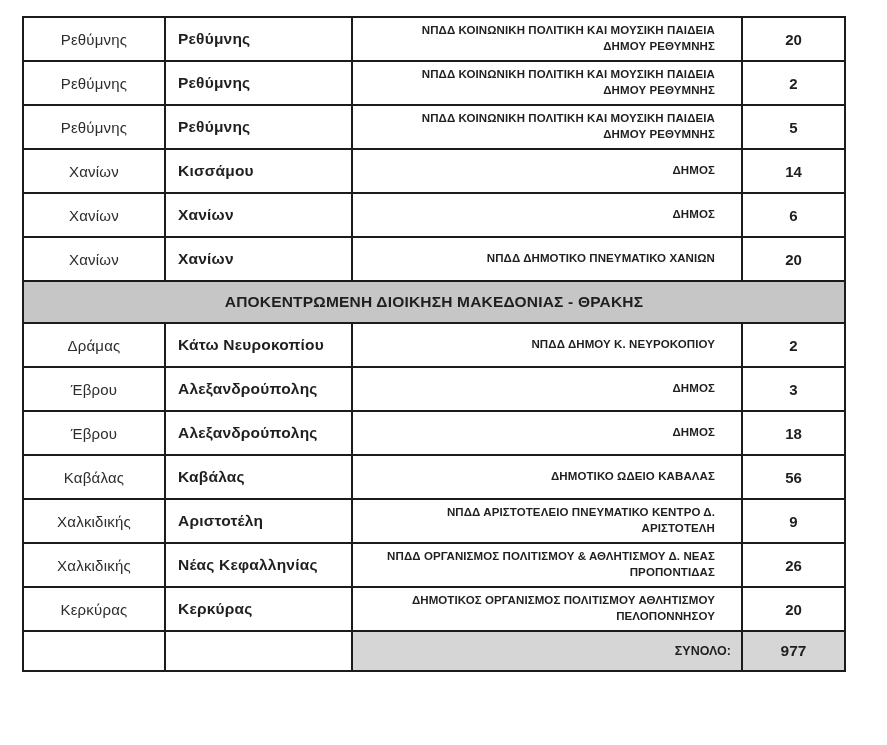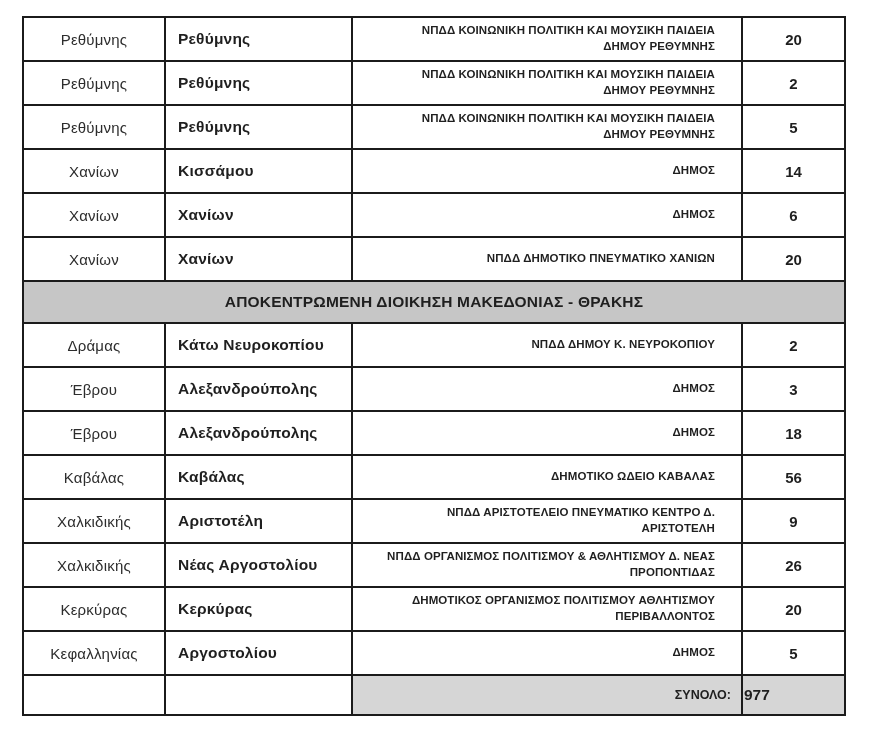--- a/index.html
+++ b/index.html
@@ -72,21 +72,21 @@
   }
   td.c-total-label {
     background: var(--totalBg, #d6d6d6);
     text-align: right;
     padding-right: 10px;
     font-size: 12.5px;
     font-weight: 700;
   }
   td.c-total-value {
     background: var(--totalBg, #d6d6d6);
-    text-align: left;
+    text-align: center;
     font-size: 15.5px;
     font-weight: 700;
   }
   td.c-empty { background: #ffffff; }
 </style>
 </head>
 <body>
 
 <div class="page">
   <table class="alloc">
@@ -161,35 +161,29 @@
           <td class="c-count">56</td>
         </tr>
         <tr class="row-data">
           <td class="c-pref">Χαλκιδικής</td>
           <td class="c-muni">Αριστοτέλη</td>
           <td class="c-entity">ΝΠΔΔ ΑΡΙΣΤΟΤΕΛΕΙΟ ΠΝΕΥΜΑΤΙΚΟ ΚΕΝΤΡΟ Δ. ΑΡΙΣΤΟΤΕΛΗ</td>
           <td class="c-count">9</td>
         </tr>
         <tr class="row-data">
           <td class="c-pref">Χαλκιδικής</td>
-          <td class="c-muni">Νέας Αργοστολίου</td>
+          <td class="c-muni">Νέας Κεφαλληνίας</td>
           <td class="c-entity">ΝΠΔΔ ΟΡΓΑΝΙΣΜΟΣ ΠΟΛΙΤΙΣΜΟΥ &amp; ΑΘΛΗΤΙΣΜΟΥ Δ. ΝΕΑΣ ΠΡΟΠΟΝΤΙΔΑΣ</td>
           <td class="c-count">26</td>
         </tr>
         <tr class="row-data">
           <td class="c-pref">Κερκύρας</td>
           <td class="c-muni">Κερκύρας</td>
-          <td class="c-entity">ΔΗΜΟΤΙΚΟΣ ΟΡΓΑΝΙΣΜΟΣ ΠΟΛΙΤΙΣΜΟΥ ΑΘΛΗΤΙΣΜΟΥ ΠΕΡΙΒΑΛΛΟΝΤΟΣ</td>
+          <td class="c-entity">ΔΗΜΟΤΙΚΟΣ ΟΡΓΑΝΙΣΜΟΣ ΠΟΛΙΤΙΣΜΟΥ ΑΘΛΗΤΙΣΜΟΥ ΠΕΛΟΠΟΝΝΗΣΟΥ</td>
           <td class="c-count">20</td>
-        </tr>
-        <tr class="row-data">
-          <td class="c-pref">Κεφαλληνίας</td>
-          <td class="c-muni">Αργοστολίου</td>
-          <td class="c-entity">ΔΗΜΟΣ</td>
-          <td class="c-count">5</td>
         </tr>
         <tr class="row-total">
           <td class="c-empty"></td>
           <td class="c-empty"></td>
           <td class="c-total-label">ΣΥΝΟΛΟ:</td>
           <td class="c-total-value">977</td>
         </tr>
       </tbody>
   </table>
 </div>

